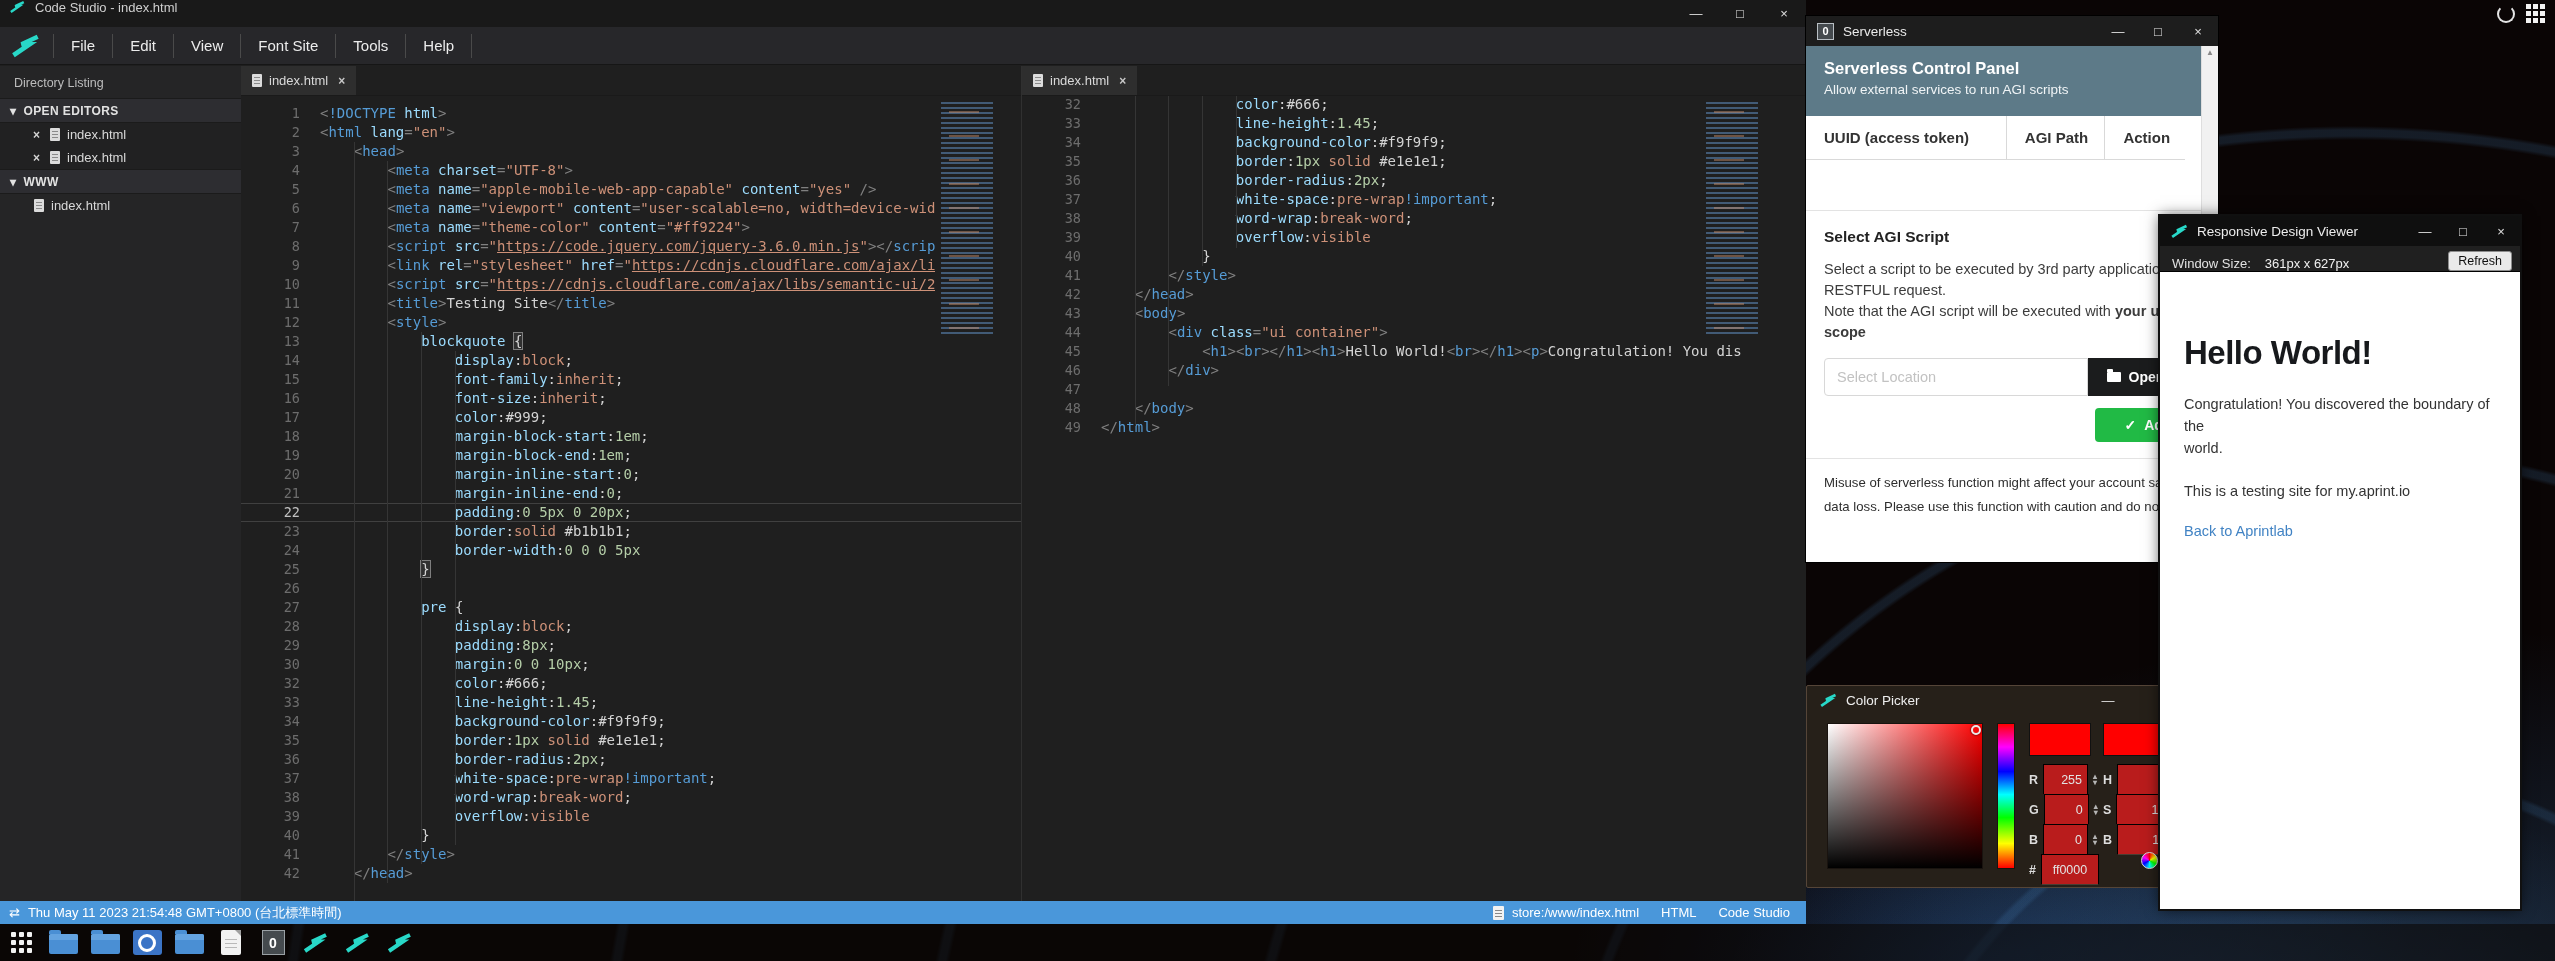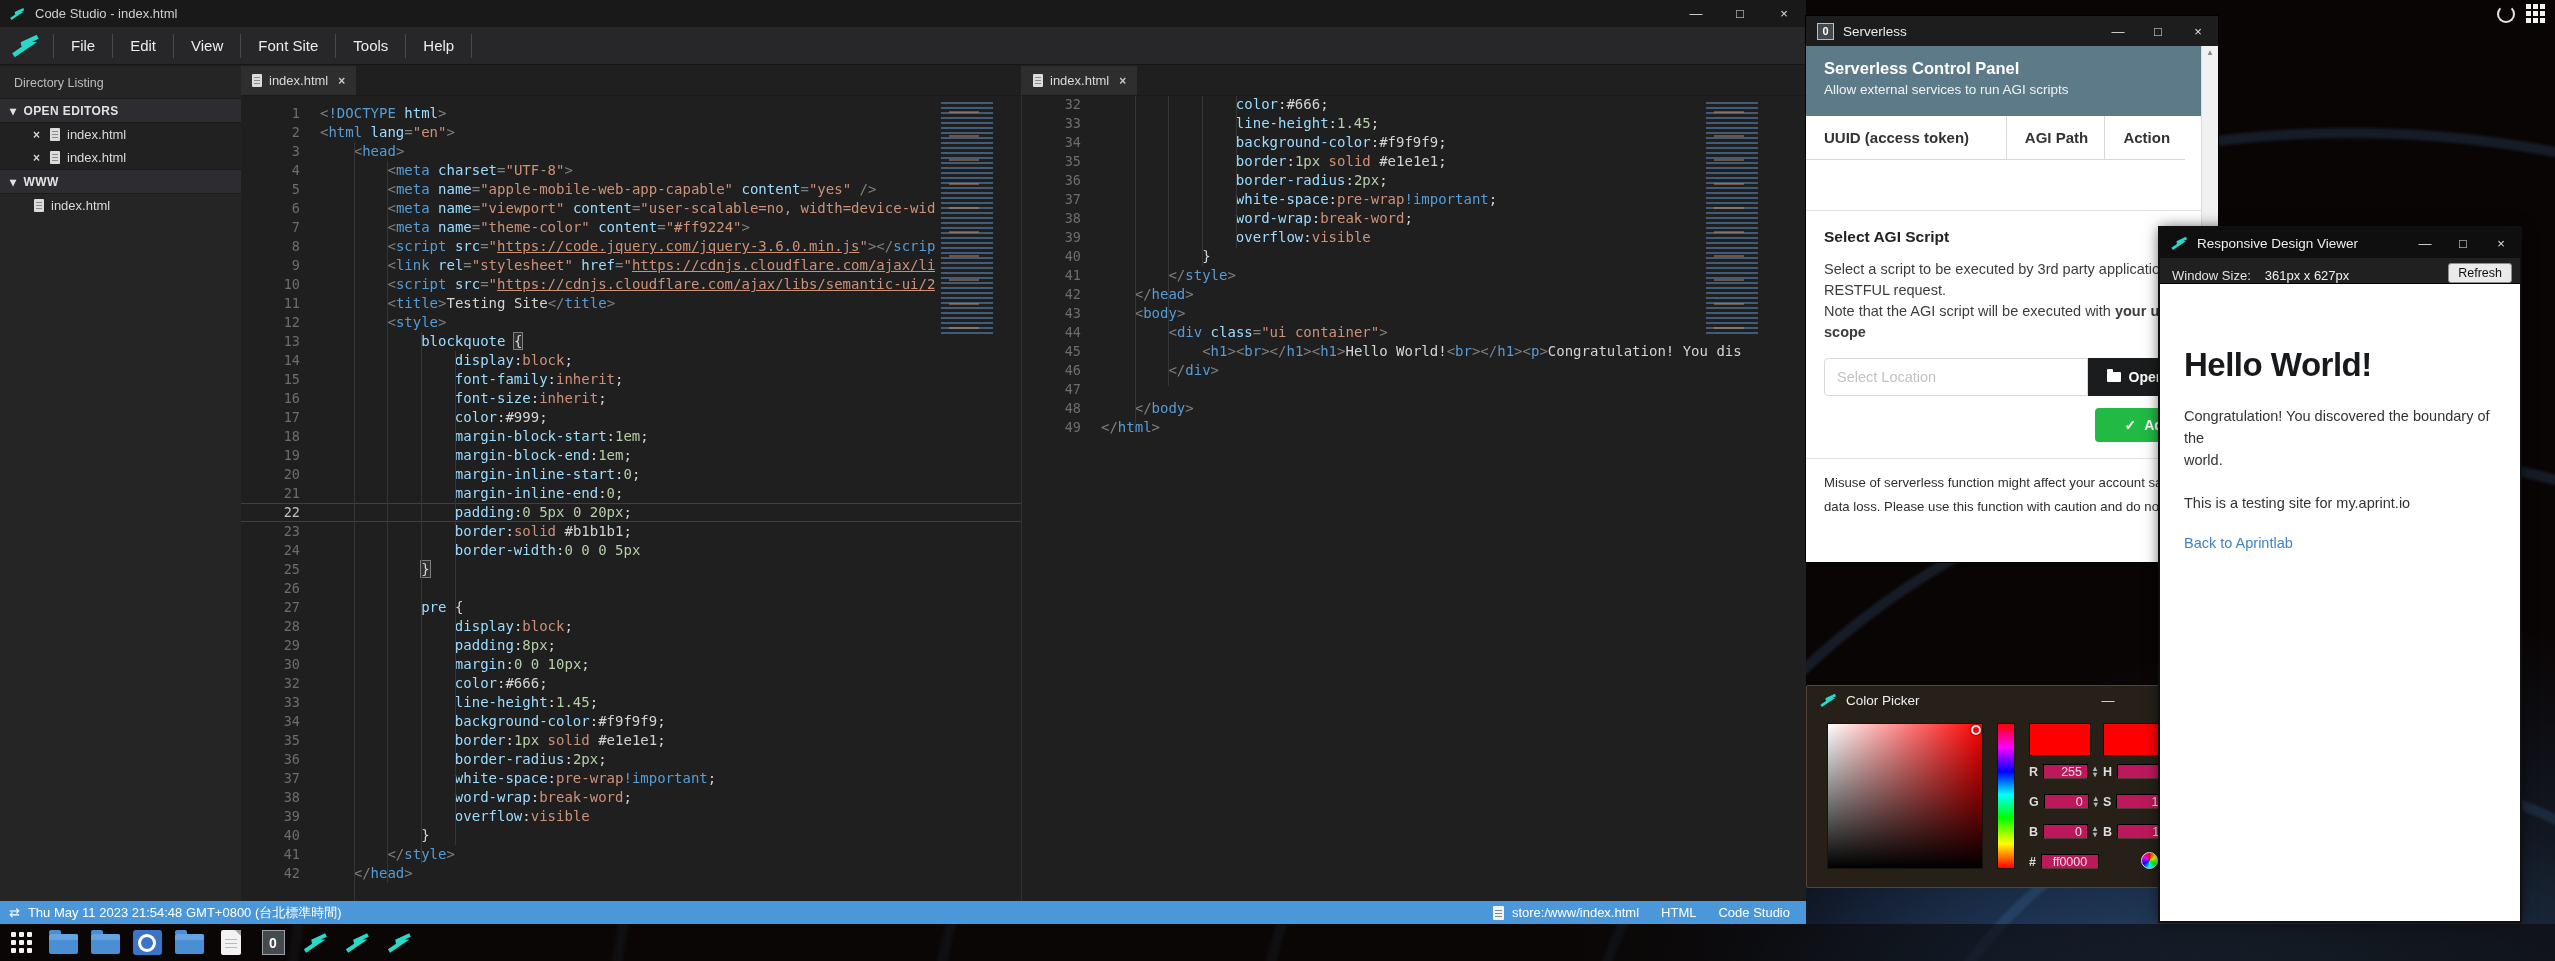--- a/index.html
+++ b/index.html
@@ -7,21 +7,21 @@
   #stage{position:relative;width:2555px;height:961px;overflow:hidden;
     background:
       radial-gradient(1300px 720px at 96% 112%, rgba(62,128,198,.34), rgba(0,0,0,0) 62%),
       radial-gradient(820px 420px at 86% 104%, rgba(90,160,225,.22), rgba(0,0,0,0) 58%),
       repeating-radial-gradient(circle at 2350px 1250px, rgba(70,140,210,0) 0 150px, rgba(80,150,215,.16) 154px 160px, rgba(0,0,0,0) 164px 320px),
       radial-gradient(700px 320px at 78% 100%, rgba(25,60,115,.45), rgba(0,0,0,0) 60%),
       #0a0505;}
   .win{position:absolute}
   
   #main{left:0;top:0;width:1806px;height:924px;background:#1f1f1f;z-index:1}
-  .titlebar{height:27px;background:#191919;display:flex;align-items:center;color:#cfcfcf;font-size:13px}
+  .titlebar{height:27px;background:#191919;display:flex;color:#cfcfcf;font-size:13px}
   .titlebar .t-logo{margin:0 10px 0 9px;display:flex}
   .controls{margin-left:auto;display:flex;align-items:center;height:100%}
   .ctrl{width:44px;height:100%;display:flex;align-items:center;justify-content:center;color:#e0e0e0;font-size:13px}
   .menubar{height:38px;background:#27272a;display:flex;align-items:center;border-bottom:1px solid #161616}
   .menubar .m-logo{margin:0 13px 0 10px;display:flex}
   .menu-item{padding:0 17px;font-size:15px;color:#ececec;height:24px;display:flex;align-items:center;border-left:1px solid #4a4a4a}
   .menu-item:last-child{border-right:1px solid #4a4a4a}
   .body-row{position:absolute;top:66px;left:0;right:0;bottom:23px;display:flex}
   
   .sidebar{width:241px;background:#252526;flex:none;color:#ccc;overflow:hidden}
@@ -95,21 +95,21 @@
   .sl-openbtn{width:106px;height:38px;background:#1b1c1d;color:#fff;border-radius:0 4px 4px 0;
     display:flex;align-items:center;justify-content:center;gap:8px;font-size:14px;font-weight:bold}
   .folder-ico-sm{width:14px;height:10px;background:#fff;border-radius:1px;position:relative}
   .folder-ico-sm::before{content:"";position:absolute;top:-3px;left:0;width:6px;height:3px;background:#fff;border-radius:1px 1px 0 0}
   .sl-addrow{display:flex;justify-content:flex-end;margin:12px 17px 0 0;padding-right:0}
   .sl-addbtn{width:106px;height:34px;background:#21ba45;color:#fff;border-radius:4px;
     display:flex;align-items:center;justify-content:center;gap:8px;font-size:14px;font-weight:bold;margin-right:0}
   .sl-warning{padding:12px 0 0 18px;font-size:13.2px;line-height:1.85;color:#2e2e2e;margin-right:17px}
   .sl-warning .nw{white-space:nowrap;overflow:hidden;display:block}
   
-  #responsive{left:2160px;top:228px;width:360px;height:693px;z-index:30;box-shadow:0 0 0 2px #101010,0 0 14px rgba(0,0,0,.7)}
+  #responsive{left:2160px;top:216px;width:360px;height:693px;z-index:30;box-shadow:0 0 0 2px #101010,0 0 14px rgba(0,0,0,.7)}
   .rd-titlebar{height:30px;background:#0f0f0f;display:flex;align-items:center;gap:9px;color:#ededed;font-size:13.5px;padding-left:10px}
   .rd-toolbar{height:26px;background:#202020;display:flex;align-items:flex-end;color:#e2e2e2;font-size:13px;padding:0 8px 0 12px;border-bottom:1px solid #000}
   .rd-toolbar .val{margin-left:14px;color:#f0f0f0}
   .rd-refresh{margin-left:auto;background:#eaeaea;border:1px solid #8d8d8d;border-radius:3px;color:#111;
     font-size:12.5px;padding:2px 9px}
   .rd-content{position:absolute;left:0;right:0;top:56px;bottom:0;background:#fff;color:#1b1c1d;padding:0 12px 0 24px;overflow:hidden}
   .rd-content h1{font-size:33px;letter-spacing:-.5px;margin-top:62px;color:#17191c}
   .rd-content p{margin-top:22px;font-size:14.5px;line-height:1.5;color:#333}
   .rd-content p span{display:block}
   .rd-link{display:block;margin-top:20px;font-size:14.5px;color:#4183c4}
@@ -119,21 +119,21 @@
   .cp-titlebar{height:28px;display:flex;align-items:center;gap:9px;color:#ededed;font-size:13.5px;padding:0 80px 0 12px}
   .cp-titlebar .controls .ctrl{width:34px;height:28px}
   .cp-sv{position:absolute;left:20px;top:37px;width:156px;height:146px;
     background:linear-gradient(180deg,rgba(0,0,0,0),#000),linear-gradient(90deg,#fff,#f00);
     border:1px solid #19130f}
   .cp-cursor{position:absolute;right:1px;top:1px;width:10px;height:10px;border:2px solid #e8e8e8;border-radius:50%;box-shadow:0 0 2px #000}
   .cp-hue{position:absolute;left:190px;top:37px;width:18px;height:146px;border:1px solid #19130f;
     background:linear-gradient(180deg,#f00 0%,#f0f 16%,#00f 33%,#0ff 49%,#0f0 65%,#ff0 83%,#f00 100%)}
   .cp-swatch{position:absolute;top:37px;height:33px;background:#f00;border:1px solid #111}
   .cp-row{position:absolute;display:flex;align-items:center;gap:5px;color:#ddd;font-size:12.5px;font-weight:bold}
-  .cp-input{background:#be185d;border:1px solid #000;border-bottom-color:#4a3d33;height:15px;color:#e2e2e2;
+  .cp-input{background:#b91c1c;border:1px solid #000;border-bottom-color:#4a3d33;height:31px;color:#e2e2e2;
     font-size:12.5px;display:flex;align-items:center;justify-content:flex-end;padding:0 5px;font-weight:normal}
   .cp-step{display:flex;flex-direction:column;line-height:6px;font-size:8px;color:#b5b5b5}
   .cp-wheel{width:17px;height:17px;border-radius:50%;border:1px solid #ddd;
     background:conic-gradient(#f00,#ff0,#0f0,#0ff,#00f,#f0f,#f00)}
   
   #taskbar{position:absolute;left:0;top:924px;width:2555px;height:37px;background:rgba(12,8,6,.62);z-index:40;
     display:flex;align-items:center;gap:0}
   .tb-slot{width:42px;display:flex;align-items:center;justify-content:center}
   .grid9{display:grid;grid-template-columns:repeat(3,5px);gap:3px}
   .grid9 i{width:5px;height:5px;background:#f2f2f2;border-radius:1px}

